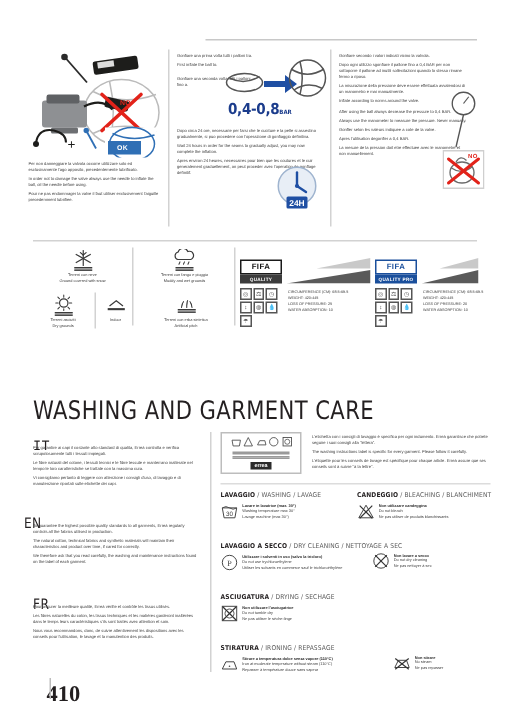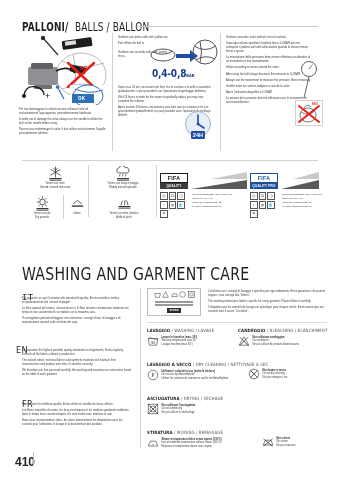--- a/index.html
+++ b/index.html
@@ -136,35 +136,31 @@
   .labelcard .symrow { display:flex; gap:1.5px; margin-bottom:1.5px; }
   .labelcard .lines { width:38px; }
   .labelcard .lines i { display:block; height:.6px; background:#9a9a9a; margin:.9px 0; }
   .labelcard .brand {
     font-family:"Liberation Sans",sans-serif; font-weight:700;
     font-size:3.6px; color:#fff; background:#2b2b2b; padding:.5px 3px; margin-top:1px;
   }
 
   
   .pageno {
-    position:absolute; left:15px; top:455px;
-    font-family:Liberation Sans, sans-serif;
-    font-weight:700; font-size:12px; color:#231f20;
+    position:absolute; left:31px; top:455px;
+    font-family:Liberation Serif, serif;
+    font-weight:700; font-size:15px; color:#231f20;
   }
   .pageno-rule { position:absolute; left:33px; top:452px; width:1px; height:14px; background:#bdbdbd; }
 </style>
 </head>
 <body>
 
 <div class="page">
 
-  <div class="sect-head" style="left:22px; top:20px;">
-    <span class="h-bold">PALLONI/</span>
-    <span class="h-light"> BALLS / BALLON</span>
-  </div>
   <div class="head-rule" style="left:137px; top:26px; width:181px;"></div>
 
   <div class="vrule" style="left:112px; top:33px; height:118px;"></div>
   <div class="vrule" style="left:220px; top:33px; height:118px;"></div>
 
   <div class="illus" style="left:18px; top:33px; width:90px; height:72px;">
     <svg width="90" height="72" viewBox="0 0 90 72">
 
       <g stroke="#bbb" stroke-width="1" fill="none">
         <ellipse cx="63" cy="42" rx="25" ry="22"></ellipse>

